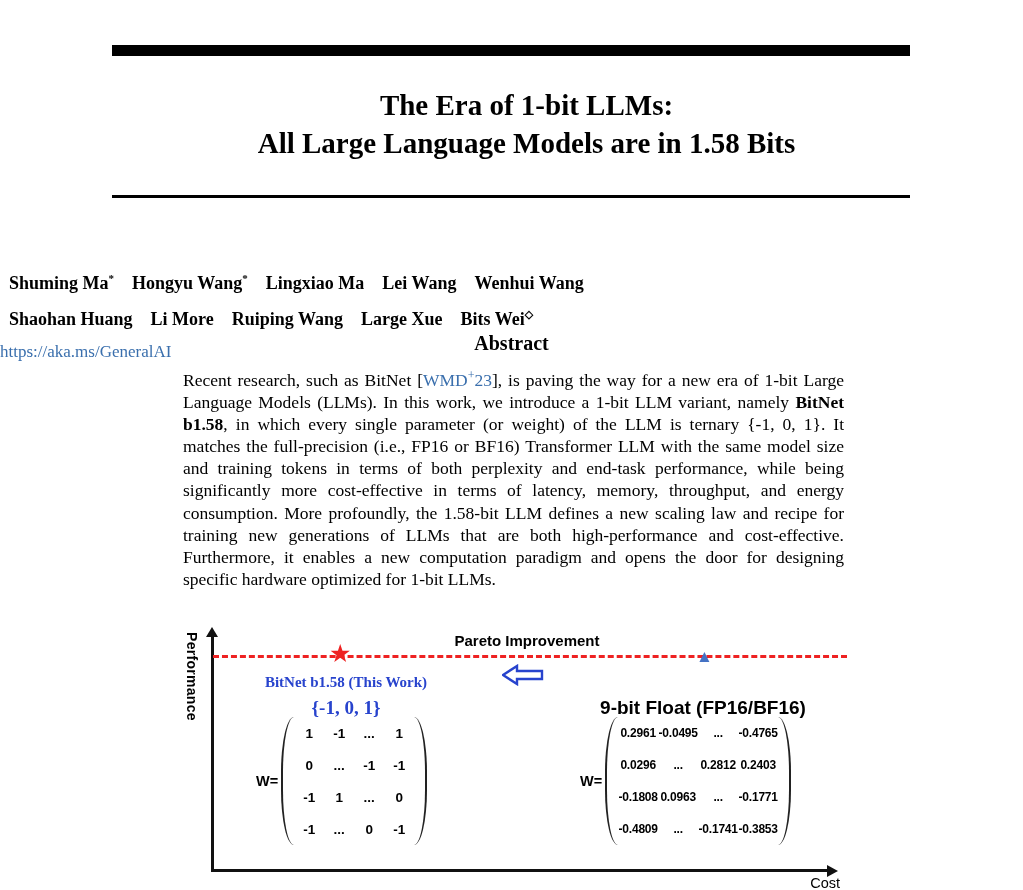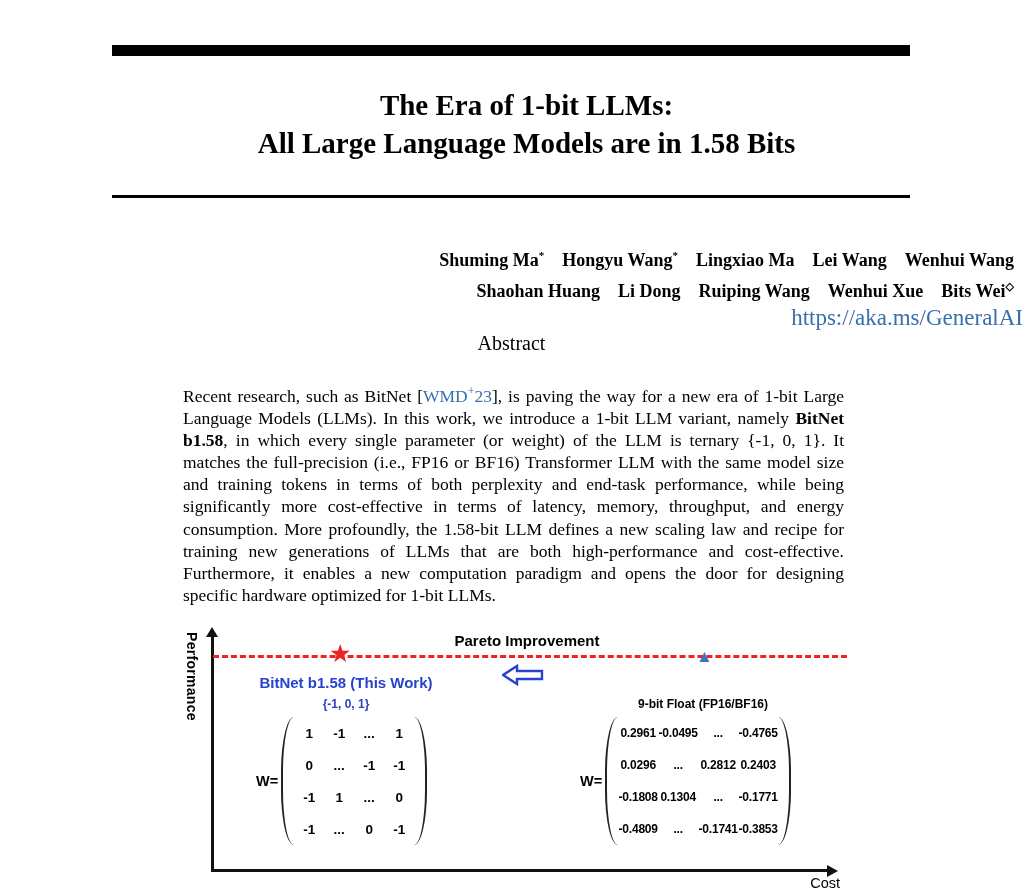--- a/index.html
+++ b/index.html
@@ -7,29 +7,29 @@
   }
   *{margin:0;padding:0;box-sizing:border-box;}
   html,body{background:#ffffff;}
   .page{position:relative;width:1023px;height:890px;background:#fff;overflow:hidden;
         font-family:"Liberation Serif",serif;color:#000;}
   .topbar{position:absolute;left:112px;top:45px;width:798px;height:11px;background:#000;}
   .title{position:absolute;left:0;right:0;top:86px;text-align:center;
          font-weight:bold;font-size:29px;line-height:38px;padding-left:30px;}
   .title span{display:block;}
   .rule{position:absolute;left:112px;top:195px;width:798px;height:3px;background:#000;}
-  .authors{position:absolute;left:0;right:0;top:242px;text-align:right;
-           font-size:18px;line-height:26px;font-weight:bold;}
+  .authors{position:absolute;left:0;right:0;top:263px;text-align:left;
+           font-size:18px;line-height:31px;font-weight:bold;}
   .authors .name{margin:0 9px;white-space:nowrap;}
   .authors sup{font-size:11px;}
-  .proj-link{display:block;font-weight:normal;font-size:23px;color:var(--link-blue);
+  .proj-link{display:block;font-weight:normal;font-size:17px;color:var(--link-blue);
              text-decoration:none;margin-top:1px;}
   .abstract-h{position:absolute;left:0;right:0;top:332px;text-align:center;
-              font-size:20px;font-weight:normal;}
-  .abstract{position:absolute;left:183px;top:385px;width:661px;
+              font-size:20px;font-weight:bold;}
+  .abstract{position:absolute;left:183px;top:369px;width:661px;
             font-size:17.5px;line-height:22.1px;text-align:justify;}
   .abstract .link,.abstract .link-sup{color:var(--link-blue);}
   .abstract .link-sup{font-size:12px;vertical-align:super;line-height:0;}
   
   .figure{position:absolute;left:0;top:624px;width:1023px;height:266px;
           font-family:"Liberation Sans",sans-serif;}
   .ylabel{position:absolute;left:184px;top:8px;writing-mode:vertical-rl;
           font-weight:bold;font-size:14px;letter-spacing:.3px;}
   .yaxis{position:absolute;left:211px;top:12px;width:3px;height:233px;background:var(--ink);}
   .yarrow{position:absolute;left:206px;top:3px;width:0;height:0;
@@ -42,23 +42,23 @@
   .xlabel{position:absolute;left:760px;top:251px;width:80px;text-align:right;
           font-weight:normal;font-size:14.5px;}
   .pareto{position:absolute;left:412px;top:8px;width:230px;text-align:center;
           font-weight:bold;font-size:15px;}
   .dashline{position:absolute;left:213px;top:31px;width:634px;height:0;
             border-top:3px dashed var(--red);}
   .star{position:absolute;left:329px;top:17px;font-size:25px;line-height:25px;color:var(--red);}
   .tri{position:absolute;left:696px;top:24px;font-size:17px;line-height:17px;color:var(--marker-blue);}
   .bigarrow{position:absolute;left:502px;top:40px;}
   .grp-title{position:absolute;width:240px;text-align:center;font-weight:bold;font-size:15px;top:50px;}
-  .grp-sub{position:absolute;width:240px;text-align:center;font-weight:bold;font-size:12px;top:73px;}
+  .grp-sub{position:absolute;width:240px;text-align:center;font-weight:bold;font-size:19px;top:73px;}
   .blue{color:var(--fig-blue);}
-  .g-left{left:226px;} .g-right{left:583px;}
+  .g-left{left:226px;font-family:Liberation Serif, serif;} .g-right{left:583px;}
   .mat{position:absolute;top:92px;display:flex;align-items:center;height:130px;}
   .mat-l{left:256px;} .mat-r{left:580px;}
   .wlab{font-weight:bold;font-size:14.5px;margin-right:3px;}
   .paren-l{width:13px;height:128px;border-left:2.5px solid #222;
            border-top-left-radius:13px 55px;border-bottom-left-radius:13px 55px;}
   .paren-r{width:13px;height:128px;border-right:2.5px solid #222;
            border-top-right-radius:13px 55px;border-bottom-right-radius:13px 55px;}
   .mgrid{display:flex;flex-direction:column;}
   .mrow{display:flex;}
   .mcell{display:flex;align-items:center;justify-content:center;height:32px;
@@ -78,21 +78,21 @@
     <span>All Large Language Models are in 1.58 Bits</span>
   </h1>
 
   <div class="rule"></div>
 
   <div class="authors">
     <div>
       <span class="name"><span>Shuming Ma</span><sup>*</sup></span><span class="name"><span>Hongyu Wang</span><sup>*</sup></span><span class="name"><span>Lingxiao Ma</span><sup></sup></span><span class="name"><span>Lei Wang</span><sup></sup></span><span class="name"><span>Wenhui Wang</span><sup></sup></span>
     </div>
     <div>
-      <span class="name"><span>Shaohan Huang</span><sup></sup></span><span class="name"><span>Li Dong</span><sup></sup></span><span class="name"><span>Ruiping Wang</span><sup></sup></span><span class="name"><span>Wenhui Xue</span><sup></sup></span><span class="name"><span>Bits Wei</span><sup>◇</sup></span>
+      <span class="name"><span>Shaohan Huang</span><sup></sup></span><span class="name"><span>Li More</span><sup></sup></span><span class="name"><span>Ruiping Wang</span><sup></sup></span><span class="name"><span>Large Xue</span><sup></sup></span><span class="name"><span>Bits Wei</span><sup>◇</sup></span>
     </div>
     <a href="#" class="proj-link">https://aka.ms/GeneralAI</a>
   </div>
 
   <h2 class="abstract-h">Abstract</h2>
 
   <p class="abstract"><span>Recent research, such as BitNet [</span><span class="link">WMD</span><span class="link-sup">+</span><span class="link">23</span><span>], is paving the way for a new era of 1-bit Large Language Models (LLMs). In this work, we introduce a 1-bit LLM variant, namely </span><b>BitNet b1.58</b><span>, in which every single parameter (or weight) of the LLM is ternary {-1, 0, 1}. It matches the full-precision (i.e., FP16 or BF16) Transformer LLM with the same model size and training tokens in terms of both perplexity and end-task performance, while being significantly more cost-effective in terms of latency, memory, throughput, and energy consumption. More profoundly, the 1.58-bit LLM defines a new scaling law and recipe for training new generations of LLMs that are both high-performance and cost-effective. Furthermore, it enables a new computation paradigm and opens the door for designing specific hardware optimized for 1-bit LLMs.</span></p>
 
   <div class="figure">
     <span class="ylabel">Performance</span>
@@ -158,21 +158,21 @@
             <span class="mcell">-0.4765</span>
           </div>
           <div class="mrow">
             <span class="mcell">0.0296</span>
             <span class="mcell">...</span>
             <span class="mcell">0.2812</span>
             <span class="mcell">0.2403</span>
           </div>
           <div class="mrow">
             <span class="mcell">-0.1808</span>
-            <span class="mcell">0.1304</span>
+            <span class="mcell">0.0963</span>
             <span class="mcell">...</span>
             <span class="mcell">-0.1771</span>
           </div>
           <div class="mrow">
             <span class="mcell">-0.4809</span>
             <span class="mcell">...</span>
             <span class="mcell">-0.1741</span>
             <span class="mcell">-0.3853</span>
           </div>
         </div>

